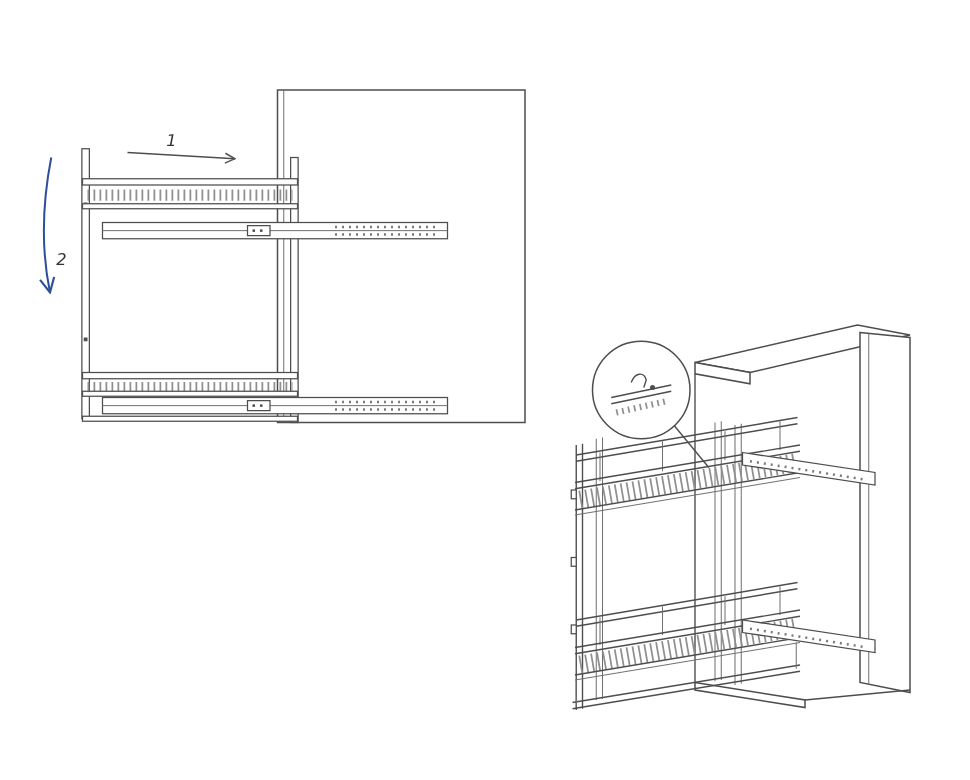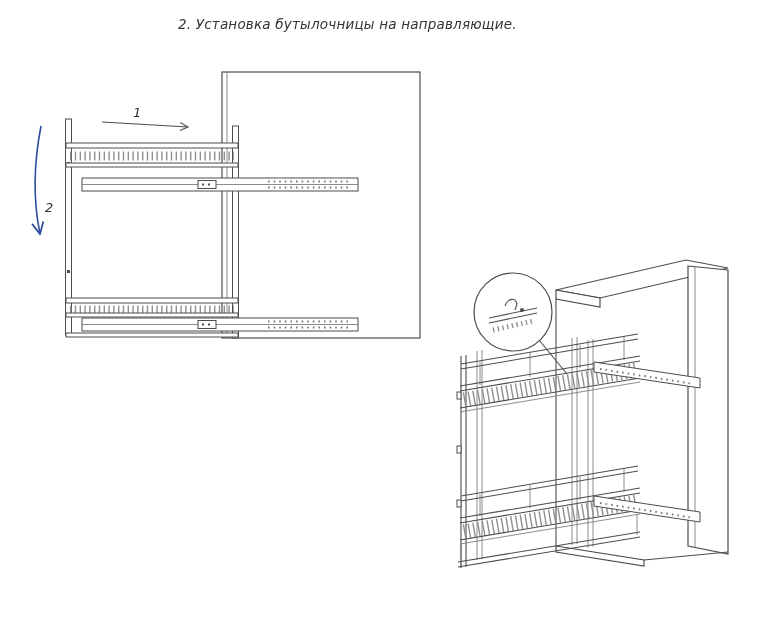--- a/index.html
+++ b/index.html
@@ -27,21 +27,20 @@
   .mesh{stroke:#8f8f8f;fill:none;stroke-dasharray:1.4 3.4;}
   .holes{stroke:#7a7a7a;fill:none;stroke-width:2;stroke-dasharray:1.6 4;}
   .dot{fill:#4d4d4d;stroke:none;}
   .lbl{font:italic 13px "DejaVu Sans",sans-serif;fill:#333;}
 </style>
 </head>
 <body>
 
 <div id="page-root">
 
-  <div id="diagram-title">2. Установка бутылочницы на направляющие.</div>
 
   <svg width="776" height="624" viewBox="0 0 776 624">
     <defs>
       <marker id="arrowGray" viewBox="0 0 10 10" refX="9" refY="5" markerWidth="9" markerHeight="9" orient="auto-start-reverse">
         <path d="M1,1 L9,5 L1,9" fill="none" stroke="#555" stroke-width="1.2"></path>
       </marker>
       <marker id="arrowBlue" viewBox="0 0 10 10" refX="9" refY="5" markerWidth="9" markerHeight="9" orient="auto-start-reverse">
         <path d="M1,1 L9,5 L1,9" fill="none" stroke="#2c4e9b" stroke-width="1.2"></path>
       </marker>
     </defs>

